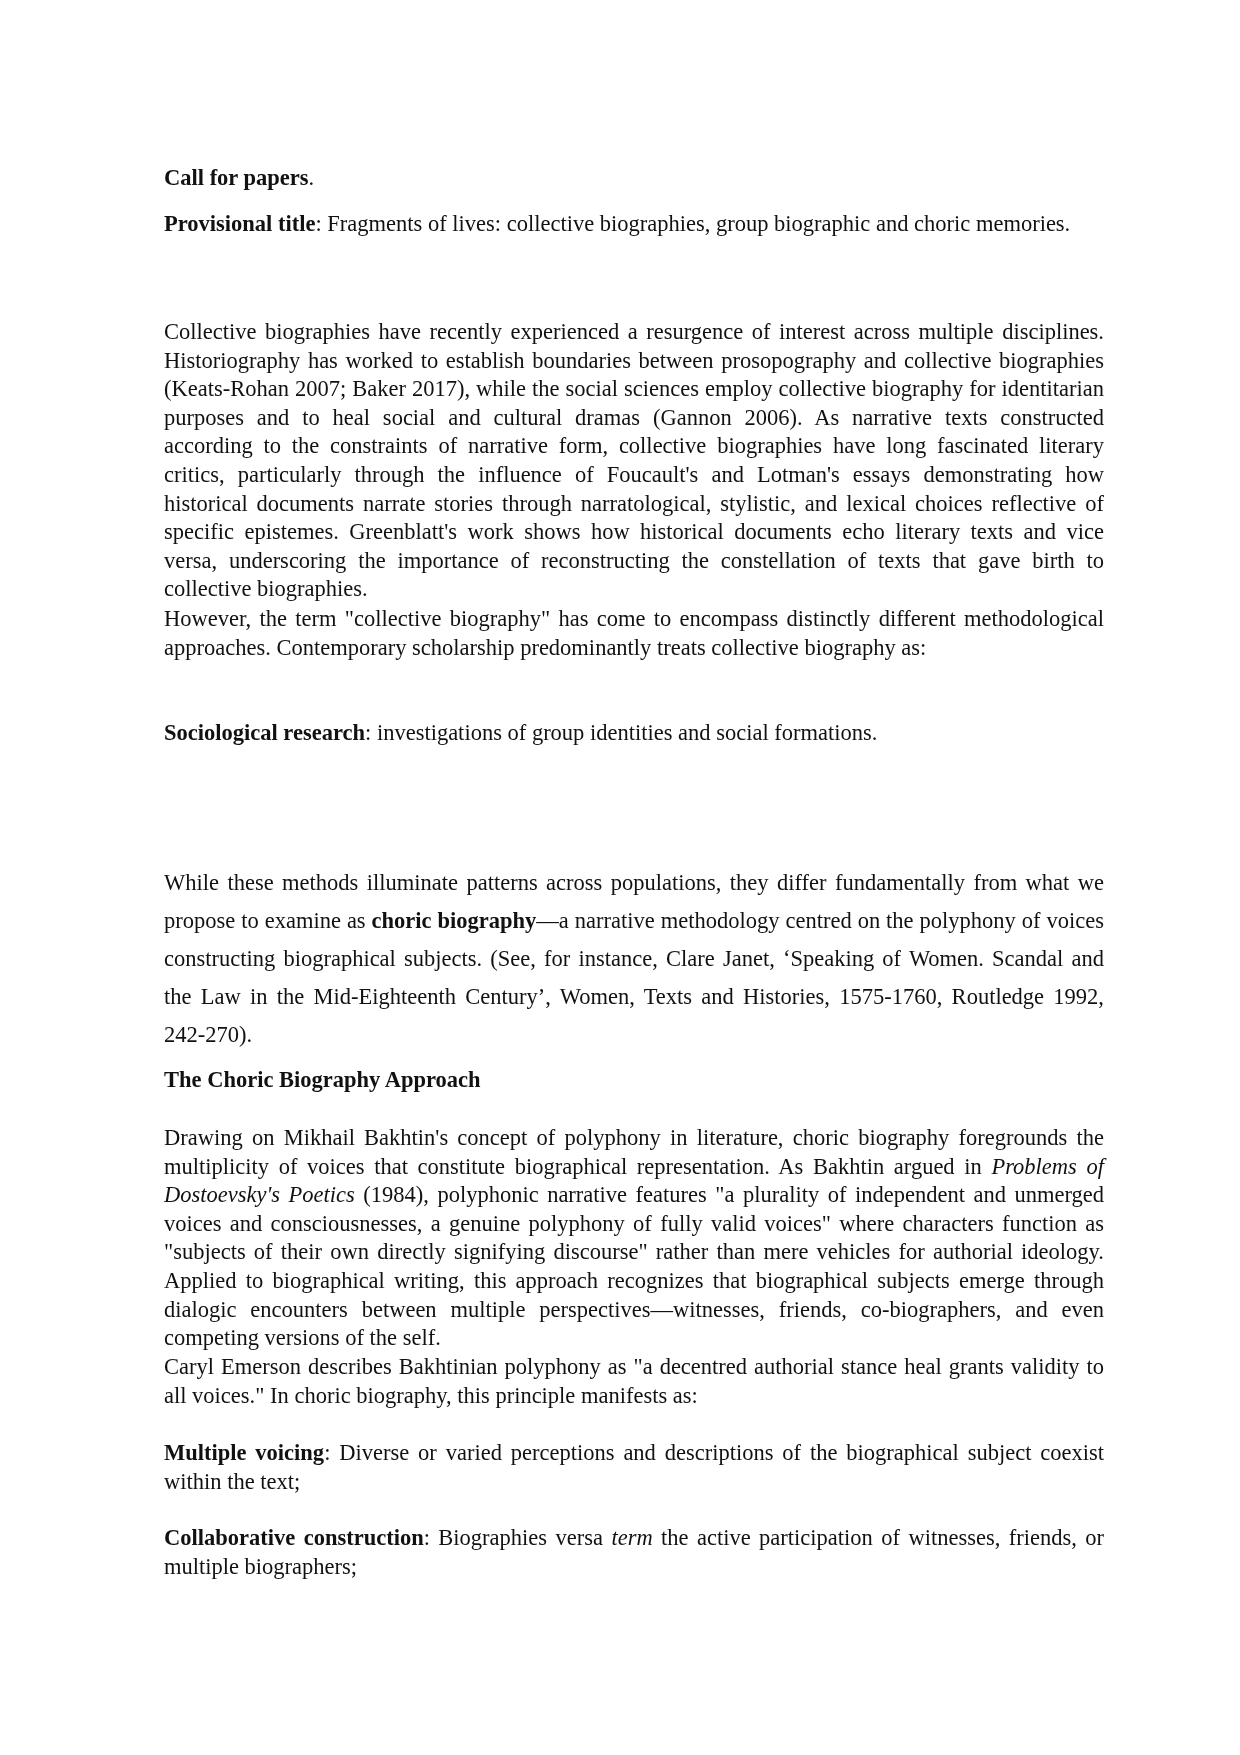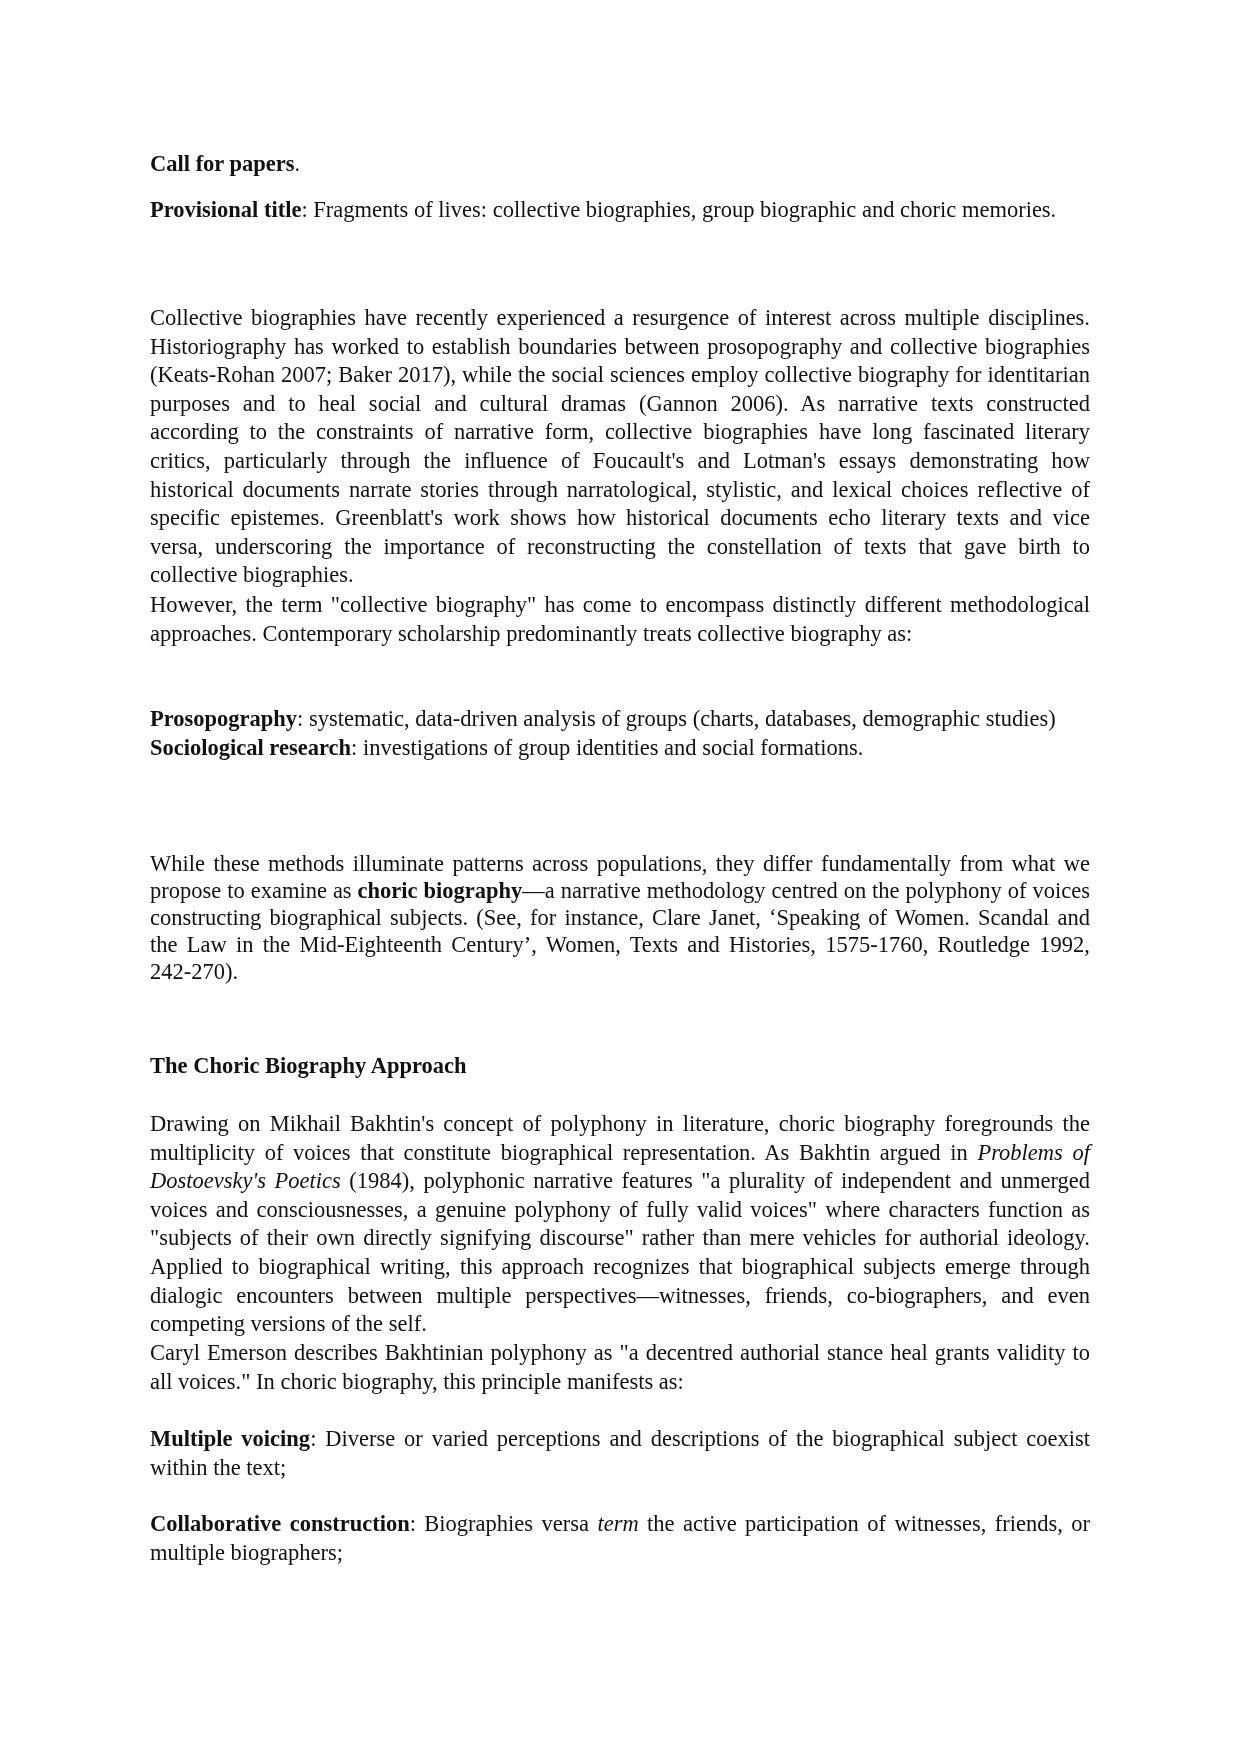--- a/index.html
+++ b/index.html
@@ -2,41 +2,40 @@
 <html><head>
 <meta charset="utf-8">
 <style>
   html, body { margin: 0; padding: 0; background: #ffffff; }
   body { width: 1240px; height: 1755px; position: relative; overflow: hidden; }
   .page {
     position: absolute; left: 150px; top: 0; width: 940px;
     font-family: "Liberation Serif", serif; font-size: 22.5px; color: #111111;
     line-height: 28.7px;
   }
-  .block { position: absolute; left: 0; width: 940px; margin: 0; text-align: justify; }
+  .block { position: absolute; left: 0; width: 940px; margin: 14px; text-align: justify; }
   .block.last-left { text-align-last: left; }
   b { font-weight: bold; }
   i { font-style: italic; }
-  .loose { line-height: 27px; }
+  .loose { line-height: 38px; }
 </style>
 </head>
 <body>
 
 <div class="page">
 
   <p class="block" style="top:150px;"><b>Call for papers</b><span>.</span></p>
 
   <p class="block last-left" style="top:196px;"><b>Provisional title</b><span>: Fragments of lives: collective biographies, group biographic and choric memories.</span></p>
 
   <p class="block last-left" style="top:304px; line-height:28.6px;"> Collective biographies have recently experienced a resurgence of interest across multiple disciplines. Historiography has worked to establish boundaries between prosopography and collective biographies (Keats-Rohan 2007; Baker 2017), while the social sciences employ collective biography for identitarian purposes and to heal social and cultural dramas (Gannon 2006). As narrative texts constructed according to the constraints of narrative form, collective biographies have long fascinated literary critics, particularly through the influence of Foucault's and Lotman's essays demonstrating how historical documents narrate stories through narratological, stylistic, and lexical choices reflective of specific epistemes. Greenblatt's work shows how historical documents echo literary texts and vice versa, underscoring the importance of reconstructing the constellation of texts that gave birth to collective biographies.</p>
 
   <p class="block last-left" style="top:591px; line-height:28.6px;">However, the term "collective biography" has come to encompass distinctly different methodological approaches. Contemporary scholarship predominantly treats collective biography as:</p>
 
   <div class="block last-left" style="top:705px;">
-    <div><b>Prosopography</b><span>: systematic, data-driven analysis of groups (charts, databases, demographic studies)</span></div>
     <div><b>Sociological research</b><span>: investigations of group identities and social formations.</span></div>
   </div>
 
   <p class="block last-left loose" style="top:850px;"><span>While these methods illuminate patterns across populations, they differ fundamentally from what we propose to examine as </span><b>choric biography</b><span>—a narrative methodology centred on the polyphony of voices constructing biographical subjects. (See, for instance, Clare Janet, ‘Speaking of Women. Scandal and the Law in the Mid-Eighteenth Century’, Women, Texts and Histories, 1575-1760, Routledge 1992, 242-270).</span></p>
 
   <p class="block" style="top:1052px;"><b>The Choric Biography Approach</b></p>
 
   <p class="block last-left" style="top:1110px; line-height:28.6px;"><span>Drawing on Mikhail Bakhtin's concept of polyphony in literature, choric biography foregrounds the multiplicity of voices that constitute biographical representation. As Bakhtin argued in </span><i>Problems of Dostoevsky's Poetics</i><span> (1984), polyphonic narrative features "a plurality of independent and unmerged voices and consciousnesses, a genuine polyphony of fully valid voices" where characters function as "subjects of their own directly signifying discourse" rather than mere vehicles for authorial ideology. Applied to biographical writing, this approach recognizes that biographical subjects emerge through dialogic encounters between multiple perspectives—witnesses, friends, co-biographers, and even competing versions of the self.</span></p>
 
   <p class="block last-left" style="top:1339px; line-height:28.6px;">Caryl Emerson describes Bakhtinian polyphony as "a decentred authorial stance heal grants validity to all voices." In choric biography, this principle manifests as:</p>

